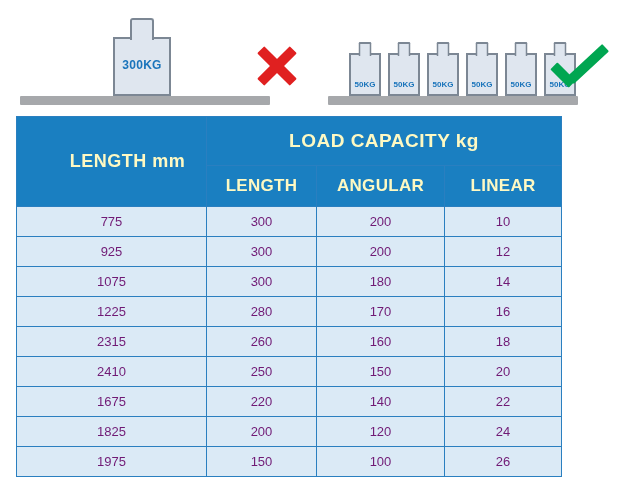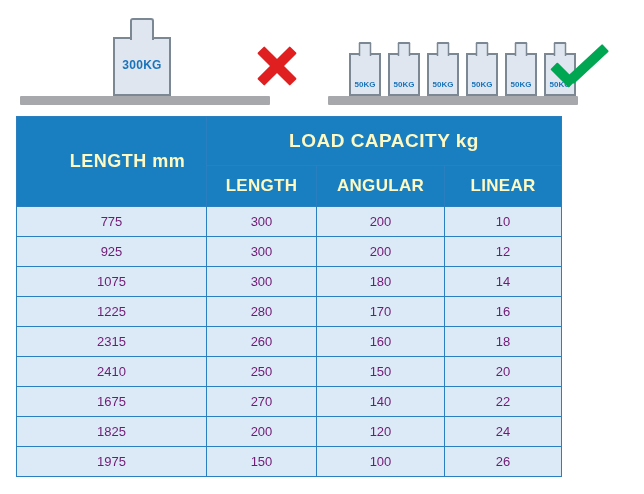--- a/index.html
+++ b/index.html
@@ -313,21 +313,21 @@
           <td class="cell">18</td>
         </tr>
         <tr>
           <td class="cell">2410</td>
           <td class="cell">250</td>
           <td class="cell">150</td>
           <td class="cell">20</td>
         </tr>
         <tr>
           <td class="cell">1675</td>
-          <td class="cell">270</td>
+          <td class="cell">220</td>
           <td class="cell">140</td>
           <td class="cell">22</td>
         </tr>
         <tr>
           <td class="cell">1825</td>
           <td class="cell">200</td>
           <td class="cell">120</td>
           <td class="cell">24</td>
         </tr>
         <tr>

